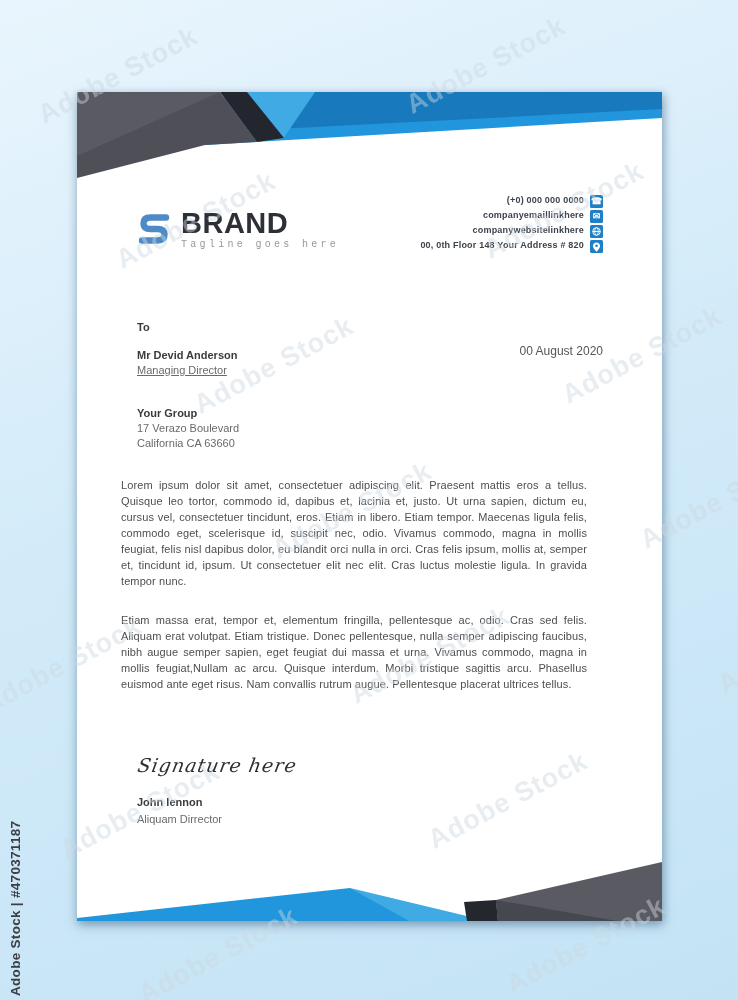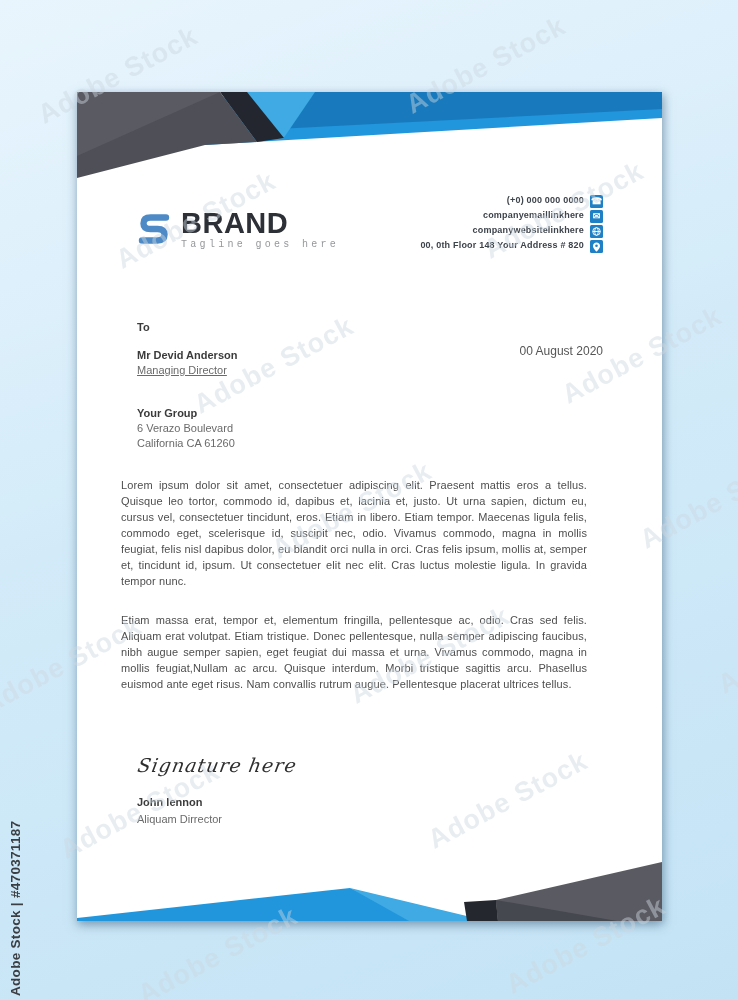--- a/index.html
+++ b/index.html
@@ -122,22 +122,22 @@
         </svg>
       </span>
     </div>
   </div>
 
   <div class="recipient">
     <div class="b to-label">To</div>
     <div class="b r-name">Mr Devid Anderson</div>
     <div class="r-title">Managing Director</div>
     <div class="b r-line">Your Group</div>
-    <div class="r-line">6 Verazo Boulevard</div>
-    <div class="r-line">California CA 61260</div>
+    <div class="r-line">17 Verazo Boulevard</div>
+    <div class="r-line">California CA 63660</div>
   </div>
   <div class="date">00 August 2020</div>
 
   <p class="para p1">Lorem ipsum dolor sit amet, consectetuer adipiscing elit. Praesent mattis eros a tellus. Quisque leo tortor, commodo id, dapibus et, lacinia et, justo. Ut urna sapien, dictum eu, cursus vel, consectetuer tincidunt, eros. Etiam in libero. Etiam tempor. Maecenas ligula felis, commodo eget, scelerisque id, suscipit nec, odio. Vivamus commodo, magna in mollis feugiat, felis nisl dapibus dolor, eu blandit orci nulla in orci. Cras felis ipsum, mollis at, semper et, tincidunt id, ipsum. Ut consectetuer elit nec elit. Cras luctus molestie ligula. In gravida tempor nunc.</p>
   <p class="para p2">Etiam massa erat, tempor et, elementum fringilla, pellentesque ac, odio. Cras sed felis. Aliquam erat volutpat. Etiam tristique. Donec pellentesque, nulla semper adipiscing faucibus, nibh augue semper sapien, eget feugiat dui massa et urna. Vivamus commodo, magna in mollis feugiat,Nullam ac arcu. Quisque interdum. Morbi tristique sagittis arcu. Phasellus euismod ante eget risus. Nam convallis rutrum augue. Pellentesque placerat ultrices tellus.</p>
 
   <div class="sig-script">Signature here</div>
   <div class="sig-name">John lennon</div>
   <div class="sig-title">Aliquam Dirrector</div>
 

